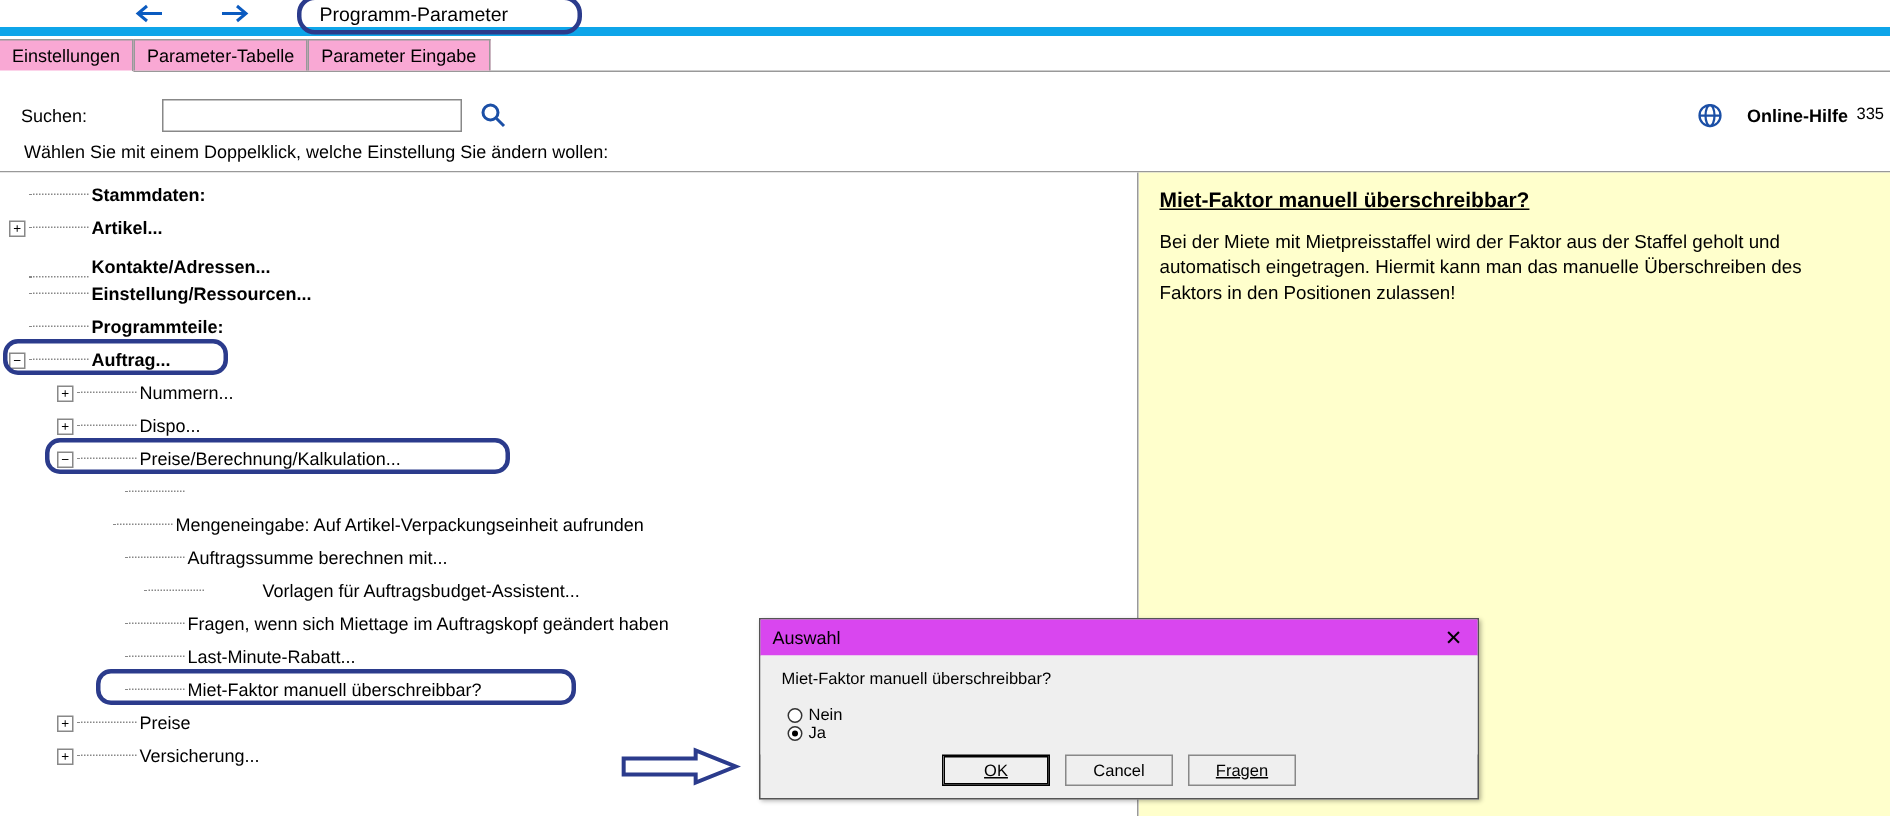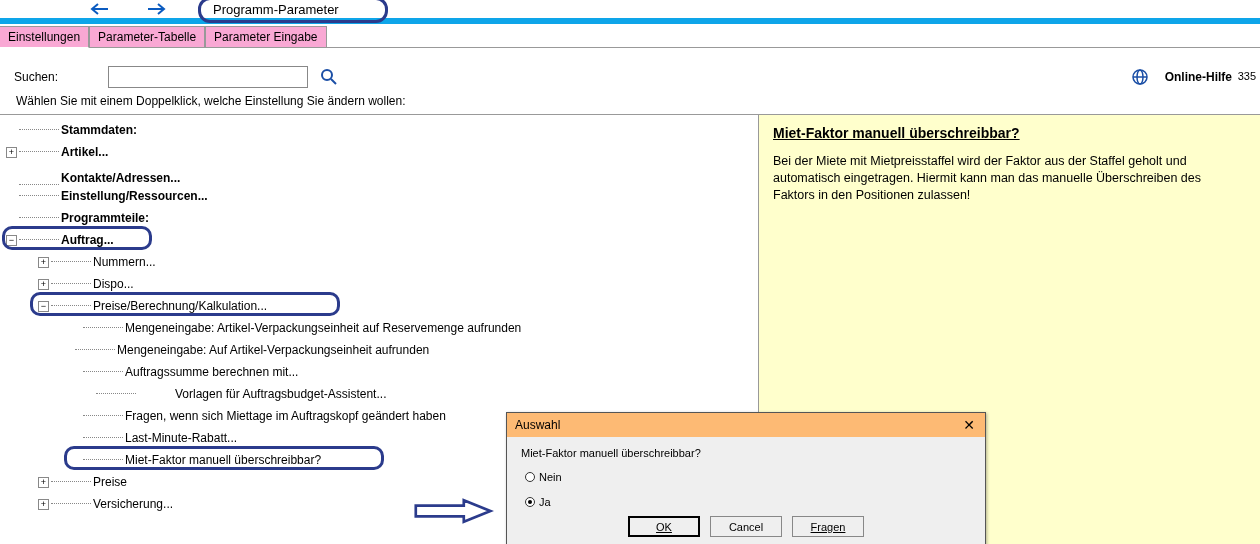--- a/index.html
+++ b/index.html
@@ -34,25 +34,25 @@
   .dots { border-bottom: 1px dotted #888; height: 1px; flex: 0 0 auto; margin-top: -1px;}
   .tree-label { margin-left: 2px; white-space: nowrap; }
   .cat { font-weight: bold; color: #000000; }
   .bold { font-weight: bold; }
   
   .anno-oval { position: absolute; border: 3px solid #2b3b8c; border-radius: 10px; pointer-events: none; }
   
   .anno-arrow { position: absolute; left: 414px; top: 495px; width: 80px; height: 32px; pointer-events: none; }
   
   .dialog { position: absolute; left: 506px; top: 412px; width: 480px; background: #efefef; border: 1px solid #555; box-shadow: 1px 1px 3px rgba(0,0,0,0.3); }
-  .dlg-title { display: flex; align-items: center; justify-content: space-between; padding: 4px 8px; background: #fdba74; font-size: 12px; }
+  .dlg-title { display: flex; align-items: center; justify-content: space-between; padding: 4px 8px; background: #d946ef; font-size: 12px; }
   .dlg-close { width: 16px; height: 16px; display: flex; align-items: center; justify-content: center; cursor: pointer; font-size: 14px;}
   .dlg-body { padding: 10px 14px 8px 14px; background: #efefef; display: flex; flex-direction: column; gap: 12px;}
   .dlg-q { font-size: 11px; }
-  .dlg-radios { display: flex; flex-direction: column; gap: 13px; font-size: 11px; margin-left: 4px;}
+  .dlg-radios { display: flex; flex-direction: column; gap: 0; font-size: 11px; margin-left: 4px;}
   .radio { display: flex; align-items: center; gap: 4px; cursor: pointer;}
   .radio-circ { width: 10px; height: 10px; border: 1px solid #333; border-radius: 50%; display:flex; align-items:center; justify-content:center; background:#fff;}
   .radio-dot { width: 4px; height: 4px; border-radius: 50%; background: #000; }
   .dlg-buttons { display: flex; justify-content: center; gap: 10px; padding-bottom: 8px; }
   .dlg-btn { width: 72px; height: 21px; display: flex; align-items: center; justify-content: center; background: #efefef; border: 1px solid #888; cursor: pointer; font-size: 11px;}
   .dlg-btn.ok { border: 1px solid #000; box-shadow: 0 0 0 1px #000 inset; }
   
   .tree-pane::-webkit-scrollbar { width: 16px; background: #f0f0f0; }
   .tree-pane::-webkit-scrollbar-thumb { background: #c8c8c8; border: 1px solid #a0a0a0;}
 </style>
@@ -147,21 +147,20 @@
       <span class="tree-label">Dispo...</span>
     </div>
     <div class="tree-row" style="padding-left:38px;">
       <span class="exp-box">−</span>
         <span class="dots" style="width:40px;"></span>
       <span class="tree-label">Preise/Berechnung/Kalkulation...</span>
     </div>
     <div class="tree-row" style="padding-left:70px;">
       <span class="exp-none"></span>
         <span class="dots" style="width:40px;"></span>
-      <span class="tree-label">Mengeneingabe: Artikel-Verpackungseinheit auf Reservemenge aufrunden</span>
     </div>
     <div class="tree-row" style="padding-left:62px;">
       <span class="exp-none"></span>
         <span class="dots" style="width:40px;"></span>
       <span class="tree-label">Mengeneingabe: Auf Artikel-Verpackungseinheit aufrunden</span>
     </div>
     <div class="tree-row" style="padding-left:70px;">
       <span class="exp-none"></span>
         <span class="dots" style="width:40px;"></span>
       <span class="tree-label">Auftragssumme berechnen mit...</span>

